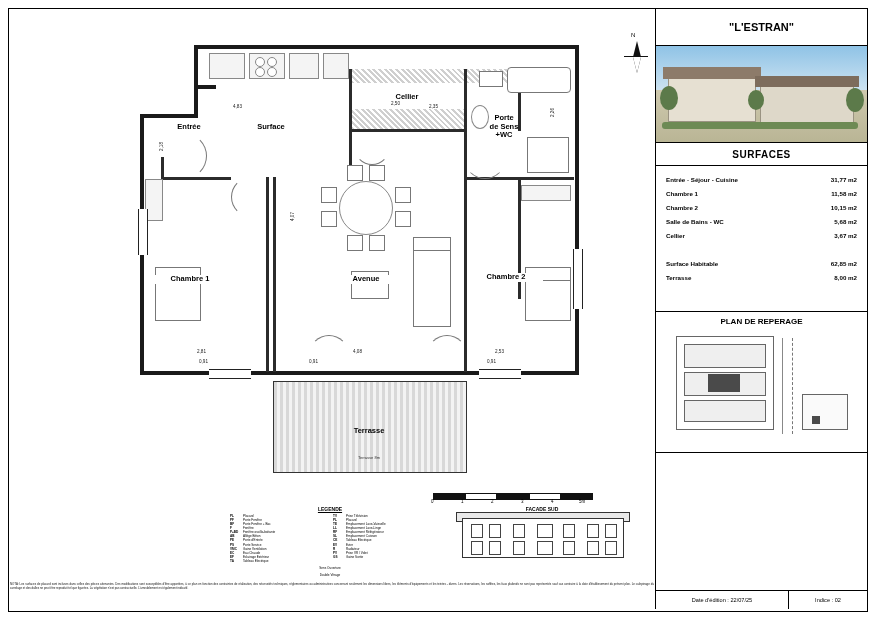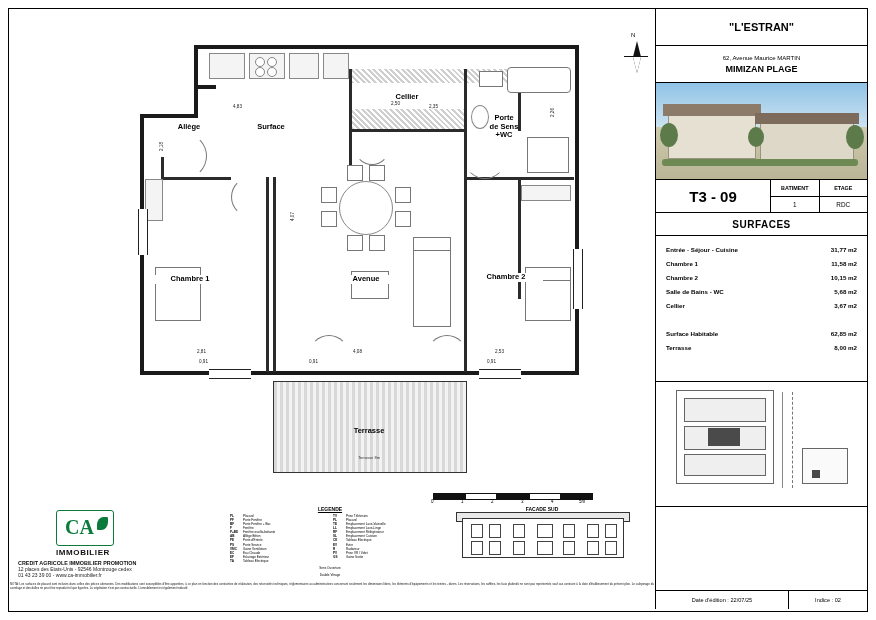--- a/index.html
+++ b/index.html
@@ -195,21 +195,21 @@
 
     <div class="thin" style="left:200px;top:360px;width:42px;height:8px;background:#fff;border-top:1px solid #222;border-bottom:1px solid #222;"></div>
     <div class="thin" style="left:470px;top:360px;width:42px;height:8px;background:#fff;border-top:1px solid #222;border-bottom:1px solid #222;"></div>
     <div class="thin" style="left:564px;top:240px;width:8px;height:60px;background:#fff;border-left:1px solid #222;border-right:1px solid #222;"></div>
     <div class="thin" style="left:129px;top:200px;width:8px;height:46px;background:#fff;border-left:1px solid #222;border-right:1px solid #222;"></div>
 
     <div class="terrasse" style="left:264px;top:372px;width:192px;height:90px;"></div>
     <div class="room-label" style="left:310px;top:418px;width:100px;">Terrasse</div>
     <div style="position:absolute;left:310px;top:446px;width:100px;text-align:center;font-size:4px;color:#333;">Terrasse 8m</div>
 
-    <div class="room-label" style="left:150px;top:114px;width:60px;">Allège</div>
+    <div class="room-label" style="left:150px;top:114px;width:60px;">Entrée</div>
     <div class="room-label" style="left:232px;top:114px;width:60px;">Surface</div>
     <div class="room-label" style="left:368px;top:84px;width:60px;">Cellier</div>
     <div class="room-label" style="left:466px;top:105px;width:58px;">
       <span>Porte</span><br>
       <span>de Sens</span><br>
       <span>+WC</span>
     </div>
     <div class="room-label" style="left:144px;top:266px;width:74px;background:#fff;">Chambre 1</div>
     <div class="room-label" style="left:460px;top:264px;width:74px;background:#fff;">Chambre 2</div>
     <div class="room-label" style="left:330px;top:266px;width:54px;background:#fff;">Avenue</div>
@@ -235,32 +235,20 @@
       <div class="seg fill"></div>
       <div class="tick" style="left:-2px;">0</div>
       <div class="tick" style="left:28px;">1</div>
       <div class="tick" style="left:58px;">2</div>
       <div class="tick" style="left:88px;">3</div>
       <div class="tick" style="left:118px;">4</div>
       <div class="tick" style="left:146px;">5m</div>
     </div>
   </div>
 
-  <div class="logo-box">
-    <div class="ca-logo">
-      <div class="ca">CA</div>
-      <div class="leaf"></div>
-    </div>
-    <div class="immo">IMMOBILIER</div>
-    <div class="credit">
-      <span>CREDIT AGRICOLE IMMOBILIER PROMOTION</span>
-      <small>12 places des Etats-Unis - 92546 Montrouge cedex</small>
-      <small>01 43 23 39 00 - www.ca-immobilier.fr</small>
-    </div>
-  </div>
 
   <div class="legend">
     <div class="ttl">LEGENDE</div>
     <div class="cols">
       <div class="col" style="width:100px;">
         <div class="row"><span class="k">PL</span><span>Placard</span></div>
         <div class="row"><span class="k">PF</span><span>Porte Fenêtre</span></div>
         <div class="row"><span class="k">BF</span><span>Porte Fenêtre + Bac</span></div>
         <div class="row"><span class="k">F</span><span>Fenêtre</span></div>
         <div class="row"><span class="k">P+BD</span><span>Fenêtre oscillo-battante</span></div>
@@ -309,53 +297,36 @@
       <div class="win" style="left:124px;top:22px;width:10px;height:12px;"></div>
       <div class="win" style="left:142px;top:22px;width:10px;height:12px;"></div>
     </div>
   </div>
 
   <div class="notes">NOTA: Les surfaces de placard sont incluses dans celles des pièces attenantes. Des modifications sont susceptibles d'être apportées, à ce plan en fonction des contraintes de réalisation, des nécessités techniques, réglementaires ou administratives concernant seulement les dimensions libres, les éléments d'équipements et les teintes - divers. Les réservations, les soffites, les faux plafonds ne sont pas représentés sauf cas contraire à la date d'établissement du présent plan. Le calepinage du carrelage et des dalles ne peut être reproduit tel que figurées. La végétation n'est pas contractuelle. L'ameublement est également indicatif.</div>
 
   <div class="tblock">
     <div class="tb-row tb-title">"L'ESTRAN"</div>
 
-    <div class="tb-row tb-addr">
-      <div class="a1">62, Avenue Maurice MARTIN</div>
-      <div class="a2">MIMIZAN PLAGE</div>
-    </div>
 
     <div class="tb-row tb-photo">
       <div class="sky"></div>
       <div class="ground"></div>
       <div class="bld1">
           <div class="rf"></div>
         </div>
       <div class="bld2">
           <div class="rf"></div>
         </div>
       <div class="tree" style="left:4px;top:40px;width:18px;height:24px;"></div>
       <div class="tree" style="left:92px;top:44px;width:16px;height:20px;"></div>
       <div class="tree" style="left:190px;top:42px;width:18px;height:24px;"></div>
       <div class="hedge" style="left:6px;top:76px;width:196px;height:7px;"></div>
     </div>
 
-    <div class="tb-row tb-ref">
-      <div class="code">T3 - 09</div>
-      <div class="cells">
-        <div class="hdr">
-          <div>BATIMENT</div>
-          <div>ETAGE</div>
-        </div>
-        <div class="val">
-          <div>1</div>
-          <div>RDC</div>
-        </div>
-      </div>
-    </div>
 
     <div class="tb-row tb-surf-h">SURFACES</div>
 
     <div class="tb-row tb-surf">
       <div class="srow">
         <span>Entrée - Séjour - Cuisine</span>
         <span class="v">31,77 m2</span>
       </div>
       <div class="srow">
         <span>Chambre 1</span>
@@ -378,20 +349,21 @@
         <span>Surface Habitable</span>
         <span class="v">62,85 m2</span>
       </div>
       <div class="srow">
         <span>Terrasse</span>
         <span class="v">8,00 m2</span>
       </div>
     </div>
 
     <div class="tb-row tb-plan">
+      <div class="cap">PLAN DE REPERAGE</div>
       <div class="plan-rep">
         <div class="prow" style="left:14px;top:8px;width:96px;height:92px;"></div>
         <div class="prow" style="left:22px;top:16px;width:80px;height:22px;background:#efefef;"></div>
         <div class="prow" style="left:22px;top:44px;width:80px;height:22px;background:#efefef;"></div>
         <div class="prow" style="left:22px;top:72px;width:80px;height:20px;background:#efefef;"></div>
         <div class="pfill" style="left:46px;top:46px;width:32px;height:18px;"></div>
         <div class="pline" style="left:120px;top:10px;width:1px;height:96px;"></div>
         <div class="pdash" style="left:130px;top:10px;height:96px;"></div>
         <div class="prow" style="left:140px;top:66px;width:44px;height:34px;background:#fafafa;"></div>
         <div class="pfill" style="left:150px;top:88px;width:8px;height:8px;"></div>

